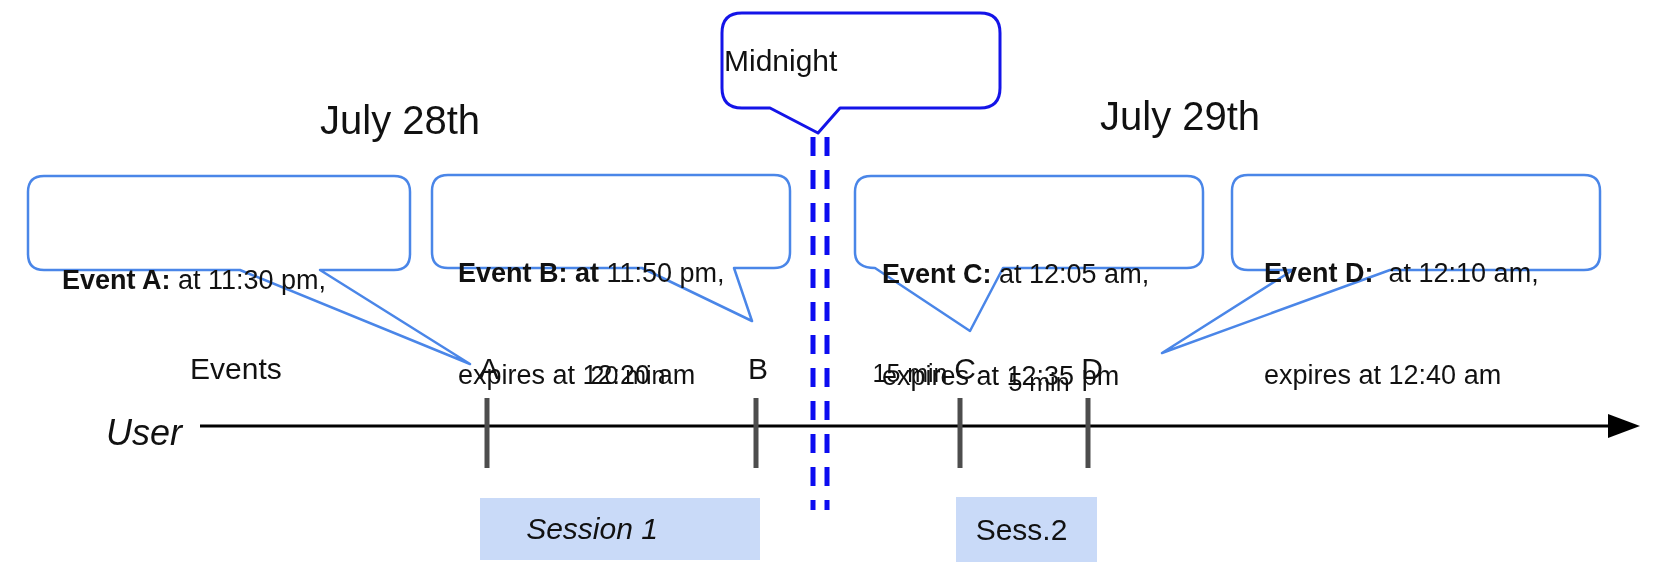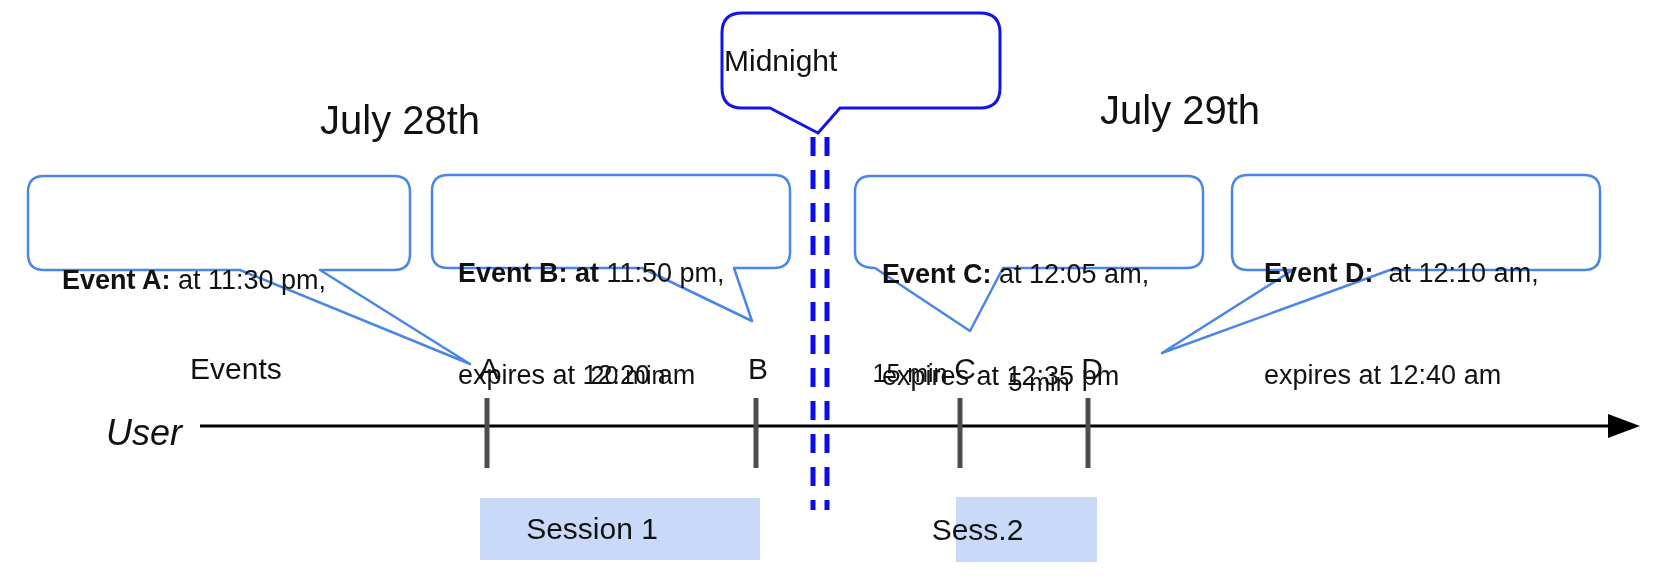--- a/index.html
+++ b/index.html
@@ -50,21 +50,21 @@
 
     <path d="M 742 13 H 980 Q 1000 13 1000 33 V 88 Q 1000 108 980 108 H 840 L 818 133 L 770 108 H 742 Q 722 108 722 88 V 33 Q 722 13 742 13 Z" fill="#ffffff" stroke-width="3" stroke-linejoin="round" stroke="#1414e8"></path>
 
     <path d="M 44 176 H 394 Q 410 176 410 192 V 254 Q 410 270 394 270 H 320 L 470 364 L 240 270 H 44 Q 28 270 28 254 V 192 Q 28 176 44 176 Z" fill="#ffffff" stroke-width="2.5" stroke-linejoin="round" stroke="#4a86e8"></path>
     <path d="M 448 175 H 774 Q 790 175 790 191 V 252 Q 790 268 774 268 H 734 L 752 321 L 642 268 H 448 Q 432 268 432 252 V 191 Q 432 175 448 175 Z" fill="#ffffff" stroke-width="2.5" stroke-linejoin="round" stroke="#4a86e8"></path>
     <path d="M 871 176 H 1187 Q 1203 176 1203 192 V 252 Q 1203 268 1187 268 H 1003 L 970 331 L 875 268 Q 855 268 855 252 V 192 Q 855 176 871 176 Z" fill="#ffffff" stroke-width="2.5" stroke-linejoin="round" stroke="#4a86e8"></path>
     <path d="M 1248 175 H 1584 Q 1600 175 1600 191 V 254 Q 1600 270 1584 270 H 1390 L 1162 353 L 1293 270 H 1248 Q 1232 270 1232 254 V 191 Q 1232 175 1248 175 Z" fill="#ffffff" stroke-width="2.5" stroke-linejoin="round" stroke="#4a86e8"></path>
   </svg>
 
   <div class="txt date-label" style="left:320px; top:98px;">July 28th</div>
-  <div class="txt date-label" style="left:1100px; top:88px;">July 29th</div>
+  <div class="txt date-label" style="left:1100px; top:94px;">July 29th</div>
 
   <div class="txt midnight-label" style="left:724px; top:44px;">Midnight</div>
 
   <div class="txt bubble-text" style="left:62px; top:195px;">
     <div><b>Event A:</b><span> at 11:30 pm,</span></div>
   </div>
   <div class="txt bubble-text" style="left:458px; top:188px;">
     <div><b>Event B: at</b><span> 11:50 pm,</span></div>
     <div>expires at 12:20 am</div>
   </div>
@@ -82,16 +82,16 @@
 
   <div class="txt tick-label" style="left:489px; top:352px;">A</div>
   <div class="txt tick-label" style="left:758px; top:352px;">B</div>
   <div class="txt tick-label" style="left:965px; top:352px;">C</div>
   <div class="txt tick-label" style="left:1092px; top:352px;">D</div>
 
   <div class="txt interval-label" style="left:628px; top:361px;">20 min</div>
   <div class="txt interval-label" style="left:878px; top:359px;margin-left:32px;">15 min</div>
   <div class="txt interval-label" style="left:1030px; top:368px;margin-left:9px;">5 min</div>
 
-  <div class="session-label" style="left:480px; top:498px; width:224px; height:62px;">Session 1</div>
-  <div class="session-label" style="left:912px; top:497px; width:131px; height:65px;">Sess.2</div>
+  <div class="session-label" style="left:480px; top:498px; width:224px; height:62px;font-style:italic;">Session 1</div>
+  <div class="session-label" style="left:956px; top:497px; width:131px; height:65px;">Sess.2</div>
 
 </div>
 
 </body></html>

